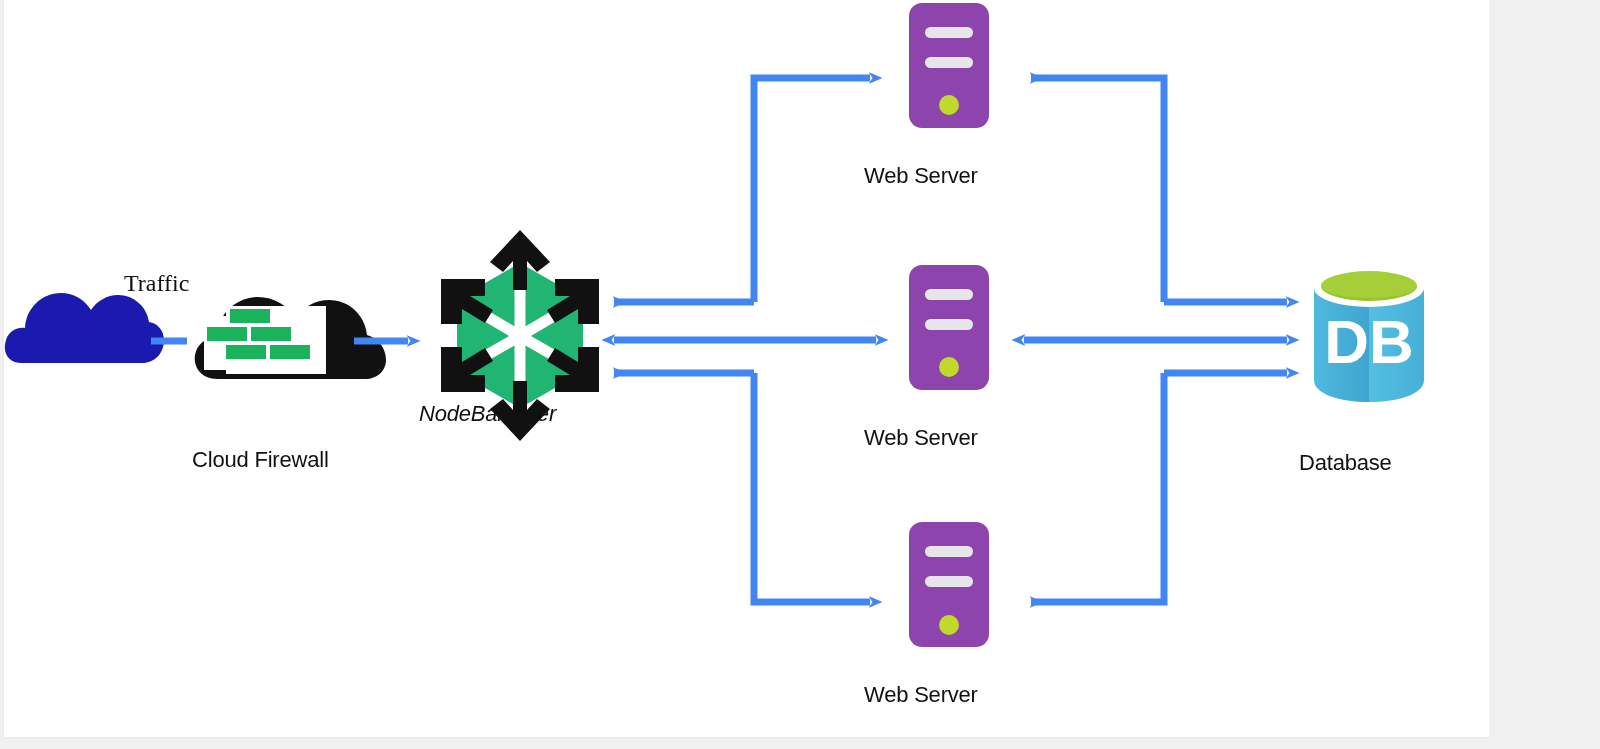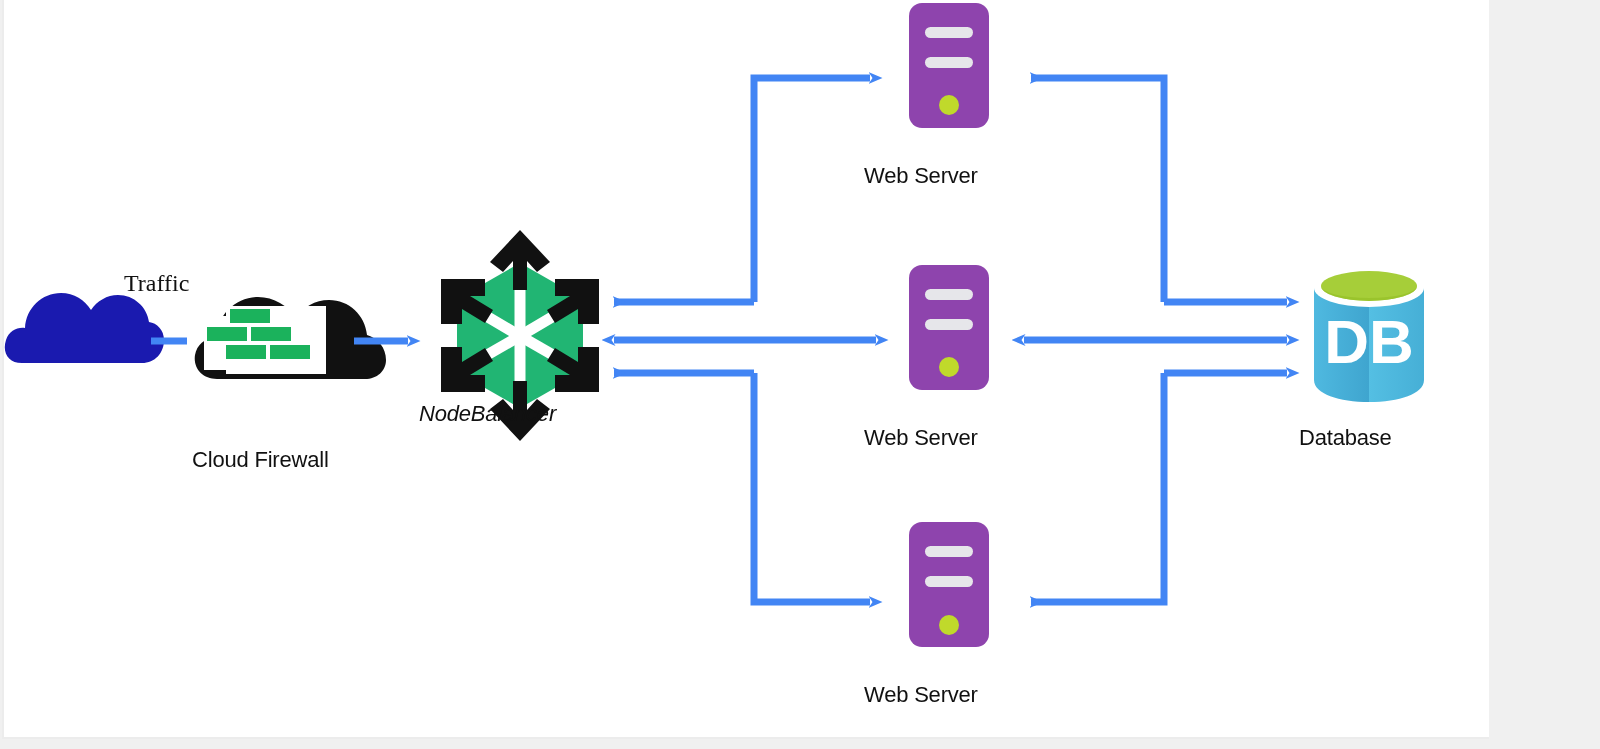--- a/index.html
+++ b/index.html
@@ -188,16 +188,16 @@
     <div class="node-label" style="left:172px; top:447px;margin-left:16px;">Cloud Firewall</div>
 
     <div class="node-label" style="left:415px; top:401px;font-style:italic;">NodeBalancer</div>
 
     <div class="node-label" style="left:860px; top:163px;">Web Server</div>
 
     <div class="node-label" style="left:860px; top:425px;">Web Server</div>
 
     <div class="node-label" style="left:860px; top:682px;">Web Server</div>
 
-    <div class="node-label" style="left:1295px; top:425px;">Database</div>
+    <div class="node-label" style="left:1295px; top:450px;">Database</div>
 
   </div>
 </div>
 
 </body></html>

